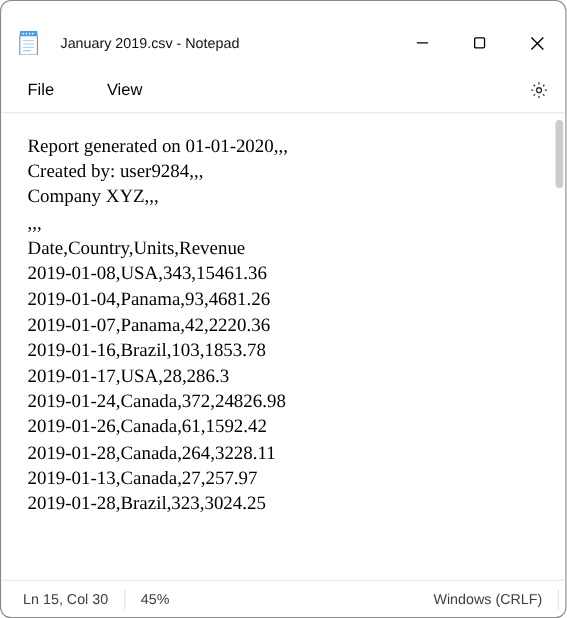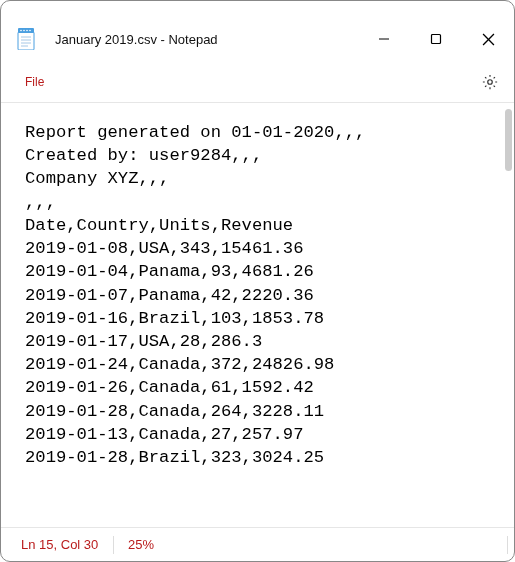--- a/index.html
+++ b/index.html
@@ -46,42 +46,42 @@
     color: #111;
   }
   .menubar {
     display: flex;
     align-items: center;
     height: 42px;
     padding: 0 6px 0 10px;
     border-bottom: 1px solid #e6e6e6;
   }
   .menu-item {
-    font-size: 12px;
-    color: #b91c1c;
+    font-size: 15px;
+    color: #000000;
     padding: 8px 14px;
     border-radius: 4px;
     margin-right: 20px;
   }
   .menu-spacer { flex: 1; }
   .settings-btn {
     width: 36px;
     height: 36px;
     display: flex;
     align-items: center;
     justify-content: center;
     border-radius: 4px;
   }
   .editor-wrap {
     flex: 1;
     position: relative;
     overflow: hidden;
   }
   .editor {
-    font-family: Liberation Mono, monospace;
+    font-family: Liberation Serif, serif;
     font-size: 17.2px;
     line-height: 1.35;
     padding: 18px 12px 18px 24px;
     white-space: pre;
     color: #000;
   }
   .v-scroll {
     position: absolute;
     right: 2px;
     top: 6px;
@@ -89,21 +89,21 @@
     height: 62px;
     background: #ccc;
     border-radius: 4px;
   }
   .statusbar {
     display: flex;
     align-items: center;
     height: 34px;
     border-top: 1px solid #e6e6e6;
     font-size: 13px;
-    color: #b91c1c;
+    color: #404040;
     padding: 0 6px;
   }
   .status-cell {
     padding: 0 14px;
     height: 22px;
     display: flex;
     align-items: center;
   }
   .status-div {
     width: 1px;
@@ -146,20 +146,21 @@
       <svg width="13" height="13" viewBox="0 0 12 12">
           <line x1="1" y1="1" x2="11" y2="11" stroke="#000" stroke-width="1.2"></line>
           <line x1="11" y1="1" x2="1" y2="11" stroke="#000" stroke-width="1.2"></line>
         </svg>
     </div>
   </div>
 </div>
 
 <div class="menubar">
   <div class="menu-item">File</div>
+  <div class="menu-item">View</div>
   <div class="menu-spacer"></div>
   <div class="settings-btn">
     <svg width="18" height="18" viewBox="0 0 24 24" fill="none" stroke="#333" stroke-width="1.6">
       <circle cx="12" cy="12" r="3"></circle>
       <path d="M12 2.5v2.5M12 19v2.5M21.5 12h-2.5M5 12H2.5M18.6 5.4l-1.8 1.8M7.2 16.8l-1.8 1.8M18.6 18.6l-1.8-1.8M7.2 7.2 5.4 5.4"></path>
     </svg>
   </div>
 </div>
 
 <div class="editor-wrap">
@@ -177,16 +178,17 @@
 2019-01-26,Canada,61,1592.42
 2019-01-28,Canada,264,3228.11
 2019-01-13,Canada,27,257.97
 2019-01-28,Brazil,323,3024.25</div>
   <div class="v-scroll"></div>
 </div>
 
 <div class="statusbar">
   <div class="status-cell" style="width:106px;overflow:hidden;white-space:nowrap">Ln 15, Col 30</div>
   <div class="status-div"></div>
-  <div class="status-cell">25%</div>
+  <div class="status-cell">45%</div>
   <div class="status-spacer"></div>
+  <div class="status-cell">Windows (CRLF)</div>
   <div class="status-div"></div>
 </div>
 
 </body></html>

